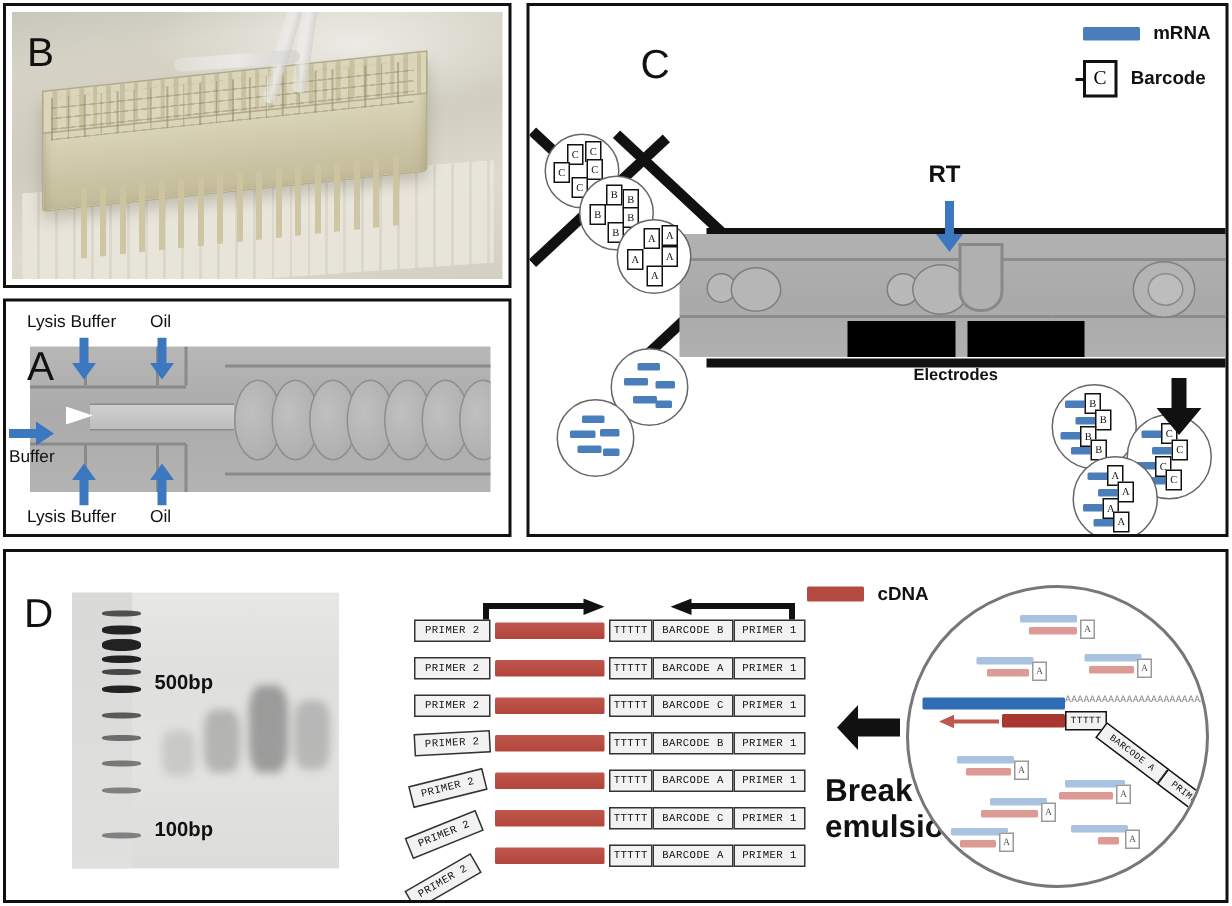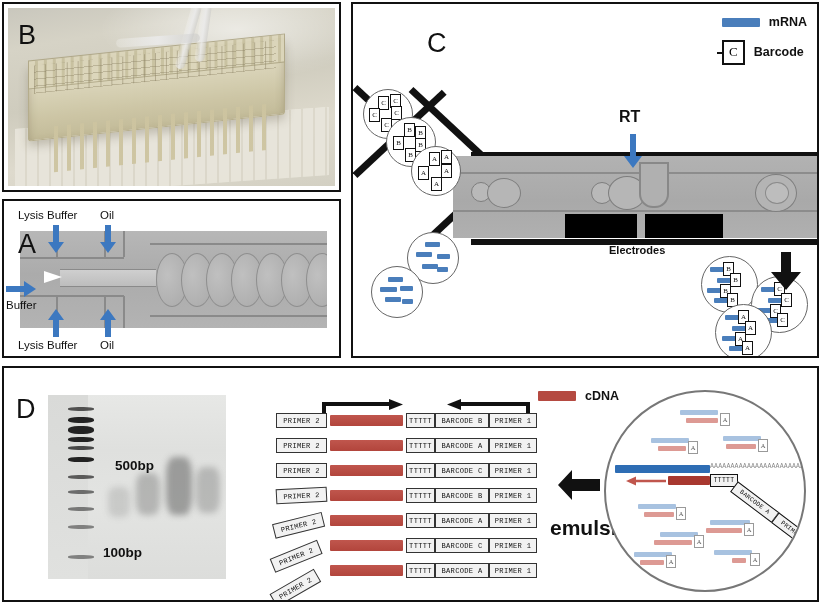--- a/index.html
+++ b/index.html
@@ -293,21 +293,21 @@
       <div class="ladderBand" style="top:80px;height:4px;opacity:.7;"></div>
       <div class="ladderBand" style="top:95px;height:4px;opacity:.6;"></div>
       <div class="ladderBand" style="top:112px;height:4px;opacity:.55;"></div>
       <div class="ladderBand" style="top:130px;height:4px;opacity:.5;"></div>
       <div class="ladderBand" style="top:160px;height:4px;opacity:.5;"></div>
       <div class="smear" style="left:88px;top:78px;width:24px;height:42px;background:rgba(60,60,60,.28);"></div>
       <div class="smear" style="left:118px;top:62px;width:26px;height:58px;background:rgba(50,50,50,.40);"></div>
       <div class="smear" style="left:148px;top:72px;width:24px;height:46px;background:rgba(60,60,60,.26);"></div>
       <div class="smear" style="left:60px;top:92px;width:22px;height:30px;background:rgba(70,70,70,.16);"></div>
     </div>
-    <div class="gelTxt" style="left:111px;top:79px;margin-top:11px;">500bp</div>
+    <div class="gelTxt" style="left:99px;top:79px;">500bp</div>
     <div class="gelTxt" style="left:99px;top:177px;">100bp</div>
 
     <svg width="84" height="20" style="position:absolute;left:317px;top:31px;" viewBox="0 0 84 20">
       <path d="M3 18 L3 5 L70 5" stroke="#111" stroke-width="4" fill="none"></path>
       <polygon points="68,0 82,5.5 68,11" fill="#111"></polygon>
       </svg>
     <svg width="90" height="20" style="position:absolute;left:437px;top:31px;" viewBox="0 0 90 20">
       <path d="M87 18 L87 5 L18 5" stroke="#111" stroke-width="4" fill="none"></path>
       <polygon points="20,0 6,5.5 20,11" fill="#111"></polygon>
       </svg>
@@ -366,20 +366,21 @@
 
     <div class="legRow" style="position:absolute;left:534px;top:18px;">
       <div class="legBarRed"></div>
       <div class="legTxt">cDNA</div>
     </div>
 
     <svg width="42" height="30" style="position:absolute;left:554px;top:102px;" viewBox="0 0 42 30">
       <polygon points="42,9 14,9 14,0 0,15 14,30 14,21 42,21" fill="#111"></polygon>
       </svg>
     <div class="breakTxt" style="left:546px;top:148px;">
+      <div>Break</div>
       <div>emulsion</div>
     </div>
 
     <div class="circleD">
       <div class="dbarB" style="left:74px;top:18px;width:38px;height:5px;"></div>
       <div class="dbarR" style="left:80px;top:26px;width:32px;height:5px;"></div>
       <div class="dtile" style="left:114px;top:21px;width:8px;height:11px;">A</div>
 
       <div class="dbarB" style="left:45px;top:46px;width:38px;height:5px;"></div>
       <div class="dbarR" style="left:52px;top:54px;width:28px;height:5px;"></div>

